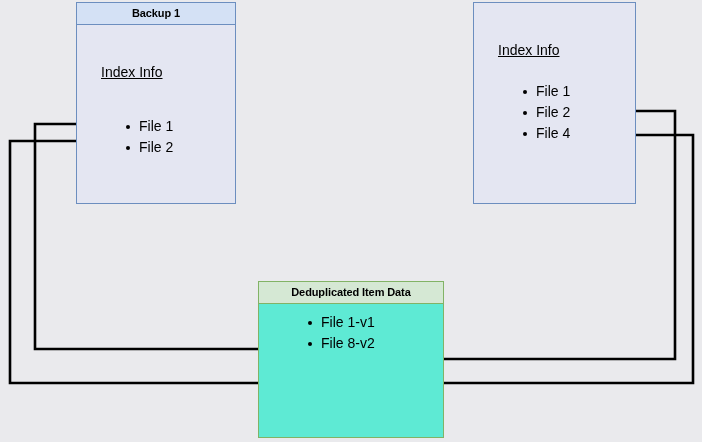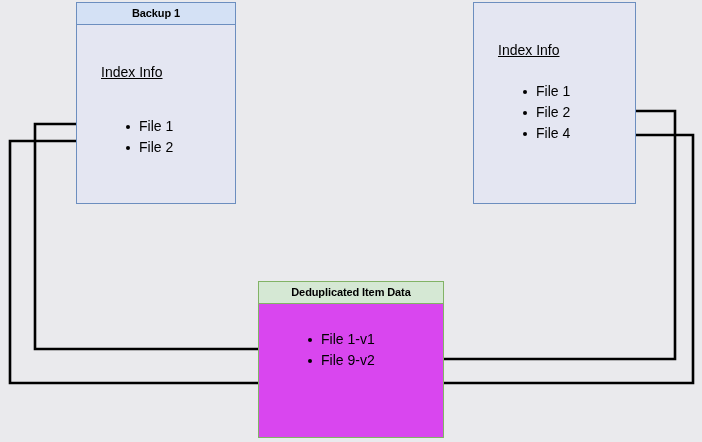--- a/index.html
+++ b/index.html
@@ -22,21 +22,21 @@
     height: 442px;
     pointer-events: none;
   }
   .node {
     position: absolute;
     box-sizing: border-box;
     border: 1px solid #6c8ebf;
     background: #e3e6f3;
   }
   .node.blue { background: #e4e6f2; border-color: #6c8ebf; }
-  .node.green { background: #d946ef; border-color: #82b366; }
+  .node.green { background: #5eead4; border-color: #82b366; }
   .node-header {
     box-sizing: border-box;
     width: 100%;
     height: 22px;
     line-height: 21px;
     text-align: center;
     font-size: 11px;
     font-weight: bold;
     color: #000000;
     letter-spacing: -0.1px;
@@ -125,20 +125,20 @@
         <li>File 1</li>
         <li>File 2</li>
         <li>File 4</li>
       </ul>
     </div>
   </div>
 
   <div class="node green" style="left:258px; top:281px; width:186px; height:157px;">
     <div class="node-header">Deduplicated Item Data</div>
     <div class="node-body" style="height:134px;">
-      <ul class="file-list" style="left:48px; top:25px;text-align:right;">
+      <ul class="file-list" style="left:48px; top:8px;text-align:right;">
         <li>File 1-v1</li>
-        <li>File 9-v2</li>
+        <li>File 8-v2</li>
       </ul>
     </div>
   </div>
 
 </div>
 
 </body></html>

